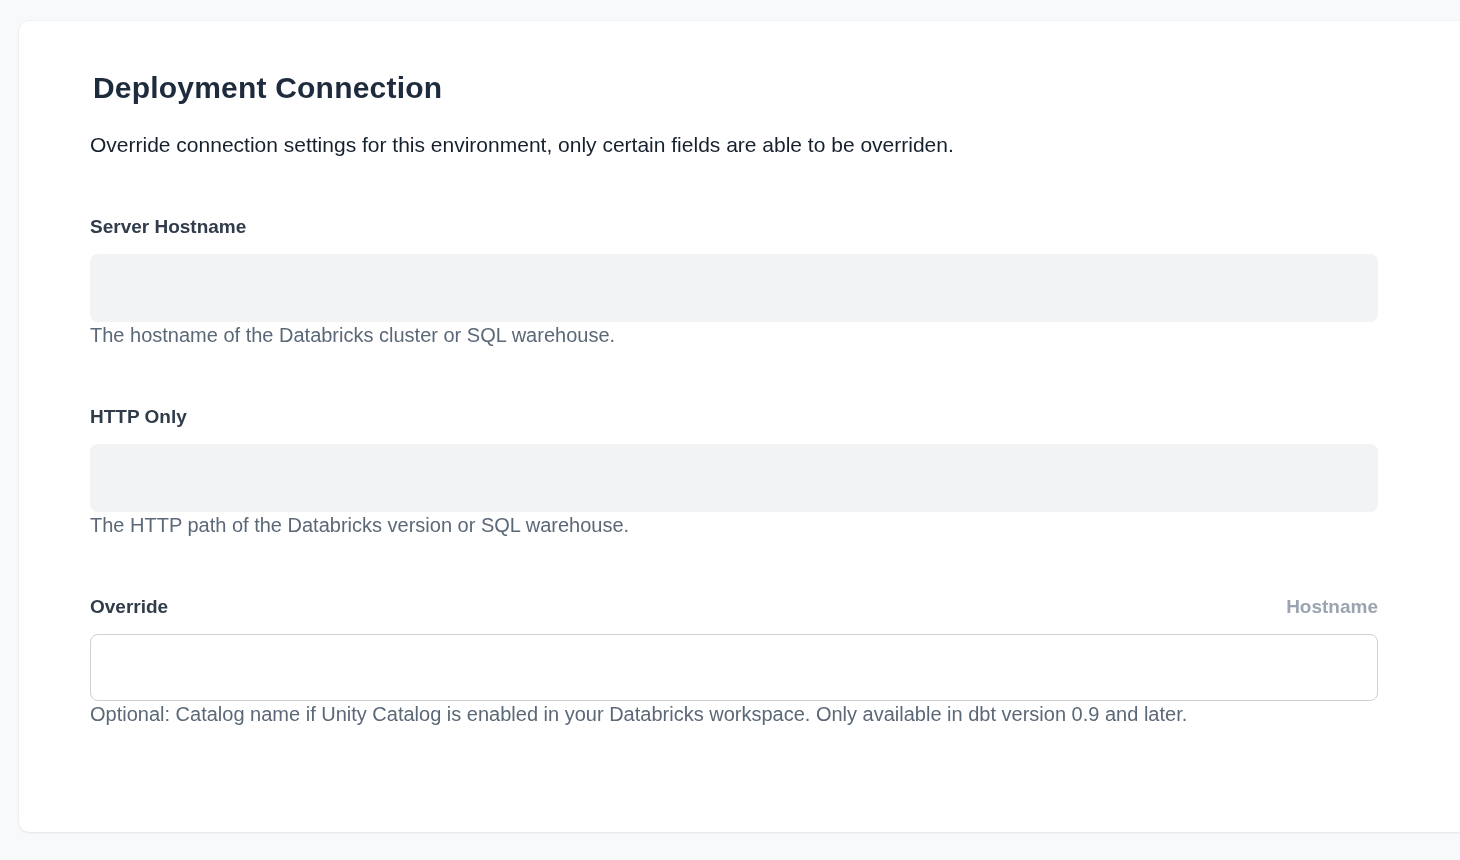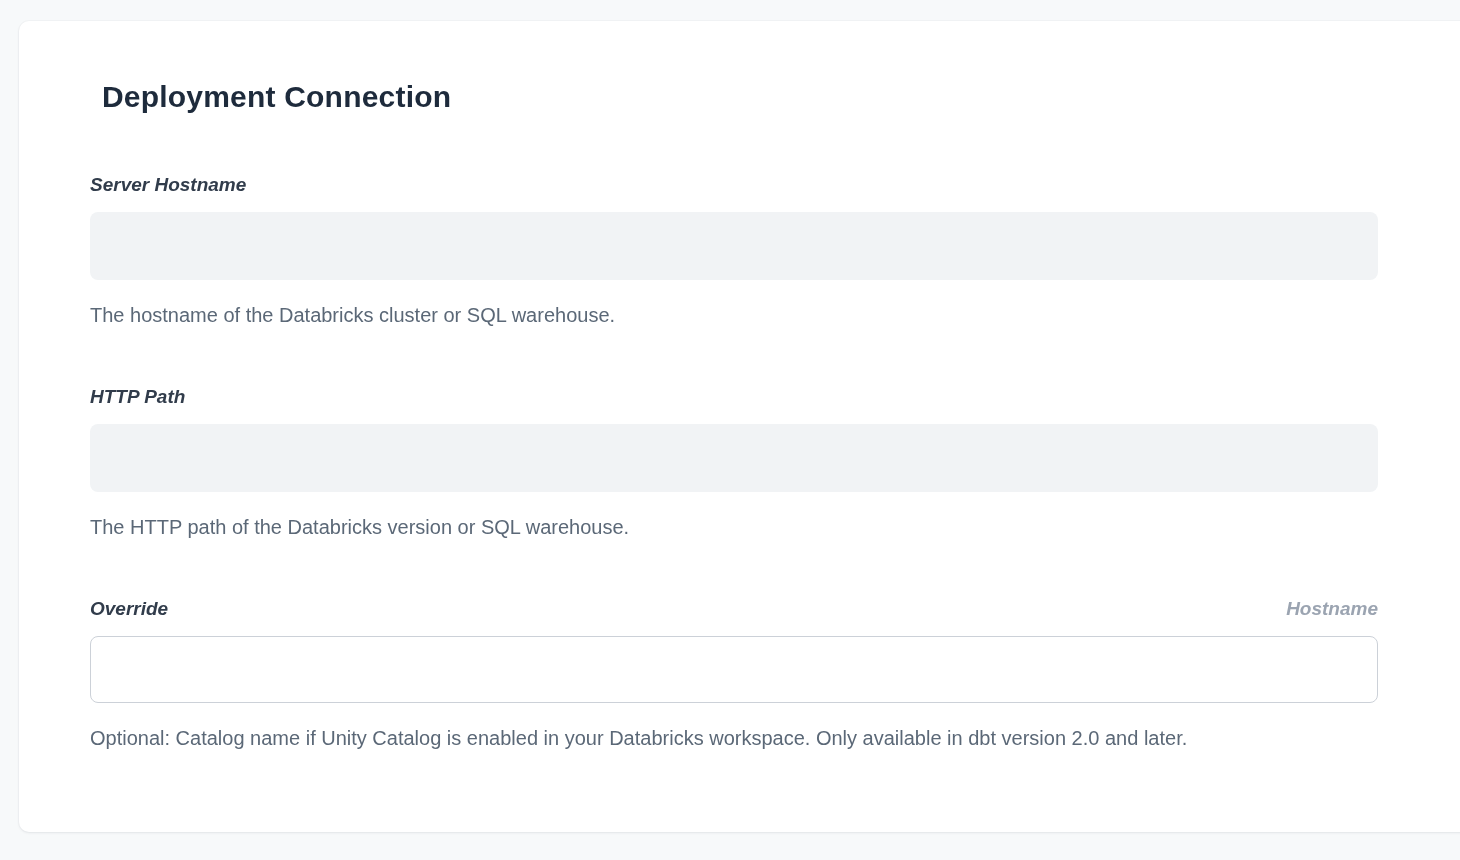--- a/index.html
+++ b/index.html
@@ -38,21 +38,20 @@
     font-size: 21px;
     line-height: 27px;
     color: #16212e;
   }
   .field-group { margin-top: 56px; }
   .field-label-row {
     display: flex;
     justify-content: space-between;
     align-items: flex-start;
     width: 100%;
-    font-style: italic;
   }
   .field-label {
     font-size: 19px;
     line-height: 25px;
     font-weight: 700;
     color: #313c4b;
   }
   .optional-badge {
     font-size: 19px;
     line-height: 25px;
@@ -75,54 +74,54 @@
   .text-input.disabled {
     background: #f1f3f5;
     border: none;
   }
   .text-input.enabled {
     background: #ffffff;
     border: 1px solid #ccd1d8;
     height: 67px;
   }
   .field-help {
-    margin-top: 22px;
     font-size: 20px;
     line-height: 26px;
     color: #5b6877;
   }
 </style>
 </head>
 <body>
 
 <div class="card">
   <div class="card-content">
 
-    <h1 class="page-title" style="margin:12px;">Deployment Connection</h1>
+    <h1 class="page-title" style="margin:3px;">Deployment Connection</h1>
 
+    <div class="page-subtitle">Override connection settings for this environment, only certain fields are able to be overriden.</div>
 
     <div class="field-group">
       <div class="field-label-row">
         <label class="field-label">Server Hostname</label>
       </div>
       <input class="text-input disabled" type="text" disabled="" value="" style="">
       <div class="field-help">The hostname of the Databricks cluster or SQL warehouse.</div>
     </div>
 
     <div class="field-group">
       <div class="field-label-row">
-        <label class="field-label">HTTP Path</label>
+        <label class="field-label">HTTP Only</label>
       </div>
       <input class="text-input disabled" type="text" disabled="" value="" style="">
       <div class="field-help">The HTTP path of the Databricks version or SQL warehouse.</div>
     </div>
 
     <div class="field-group">
       <div class="field-label-row">
         <label class="field-label">Override</label>
         <span class="optional-badge">Hostname</span>
       </div>
       <input class="text-input enabled" type="text" value="" style="">
-      <div class="field-help">Optional: Catalog name if Unity Catalog is enabled in your Databricks workspace. Only available in dbt version 2.0 and later.</div>
+      <div class="field-help">Optional: Catalog name if Unity Catalog is enabled in your Databricks workspace. Only available in dbt version 0.9 and later.</div>
     </div>
 
   </div>
 </div>
 
 </body></html>

